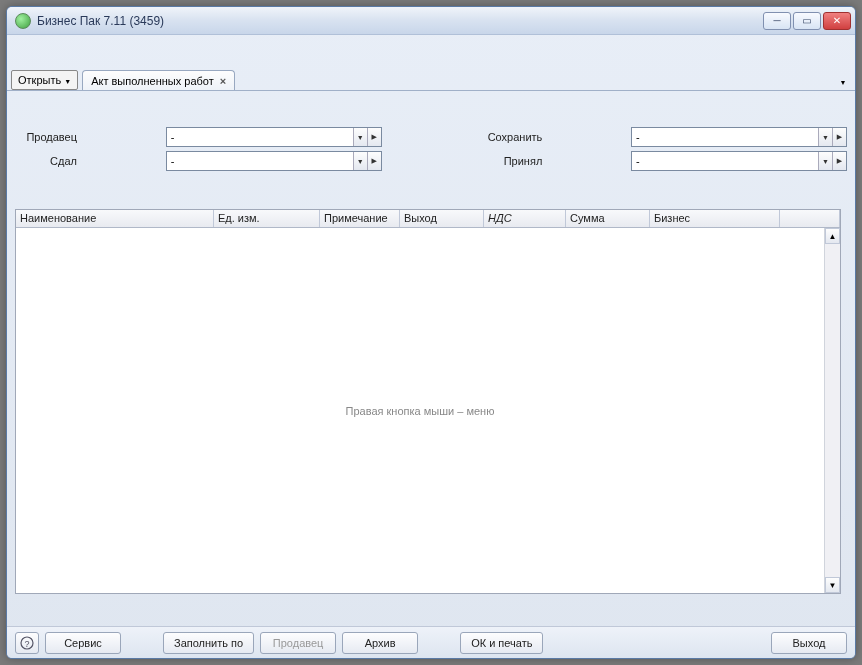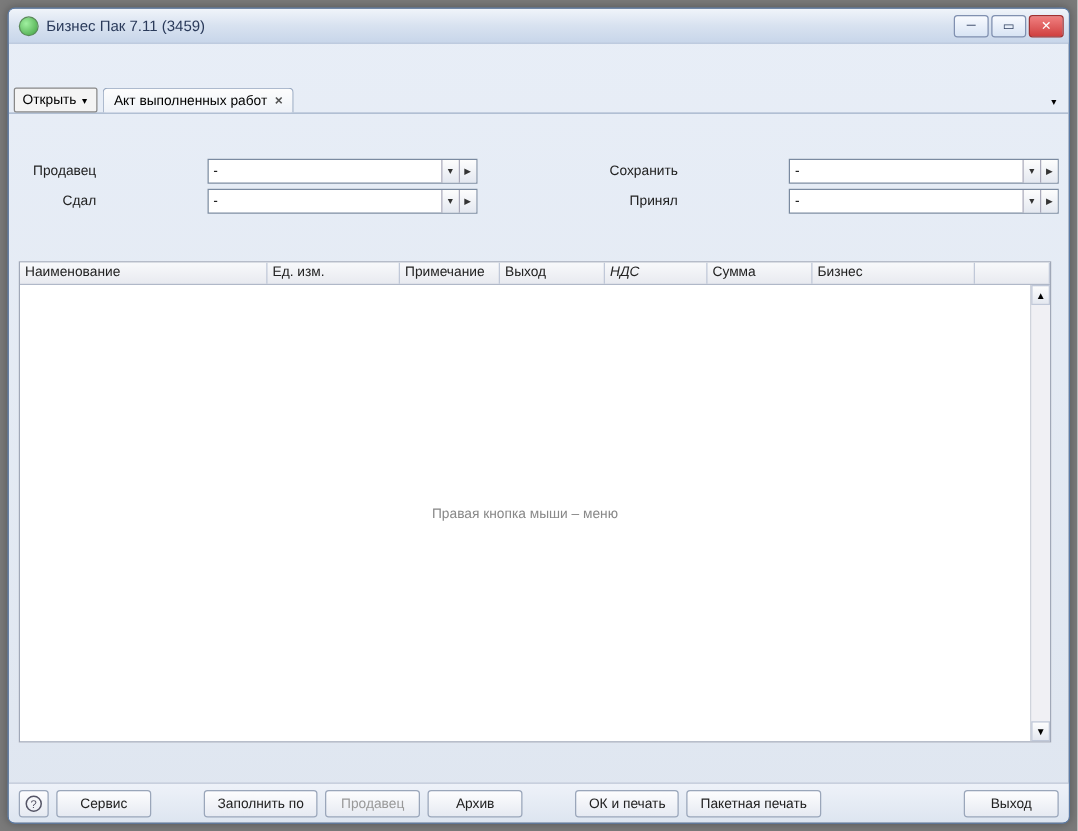--- a/index.html
+++ b/index.html
@@ -316,18 +316,17 @@
         <text x="7" y="10.5" text-anchor="middle" font-size="9" fill="#556">?</text>
       </svg>
     </div>
     <button class="btn-main">Сервис</button>
     <div class="gap"></div>
     <button class="btn-main">Заполнить по</button>
     <button class="btn-main" disabled="">Продавец</button>
     <button class="btn-main">Архив</button>
     <div class="gap"></div>
     <button class="btn-main">ОК и печать</button>
-    <button class="btn-main" style="min-width:100px">Пакетная печать</button>
     <div class="spacer"></div>
     <button class="btn-main">Выход</button>
   </div>
 
 </div>
 
 </body></html>

